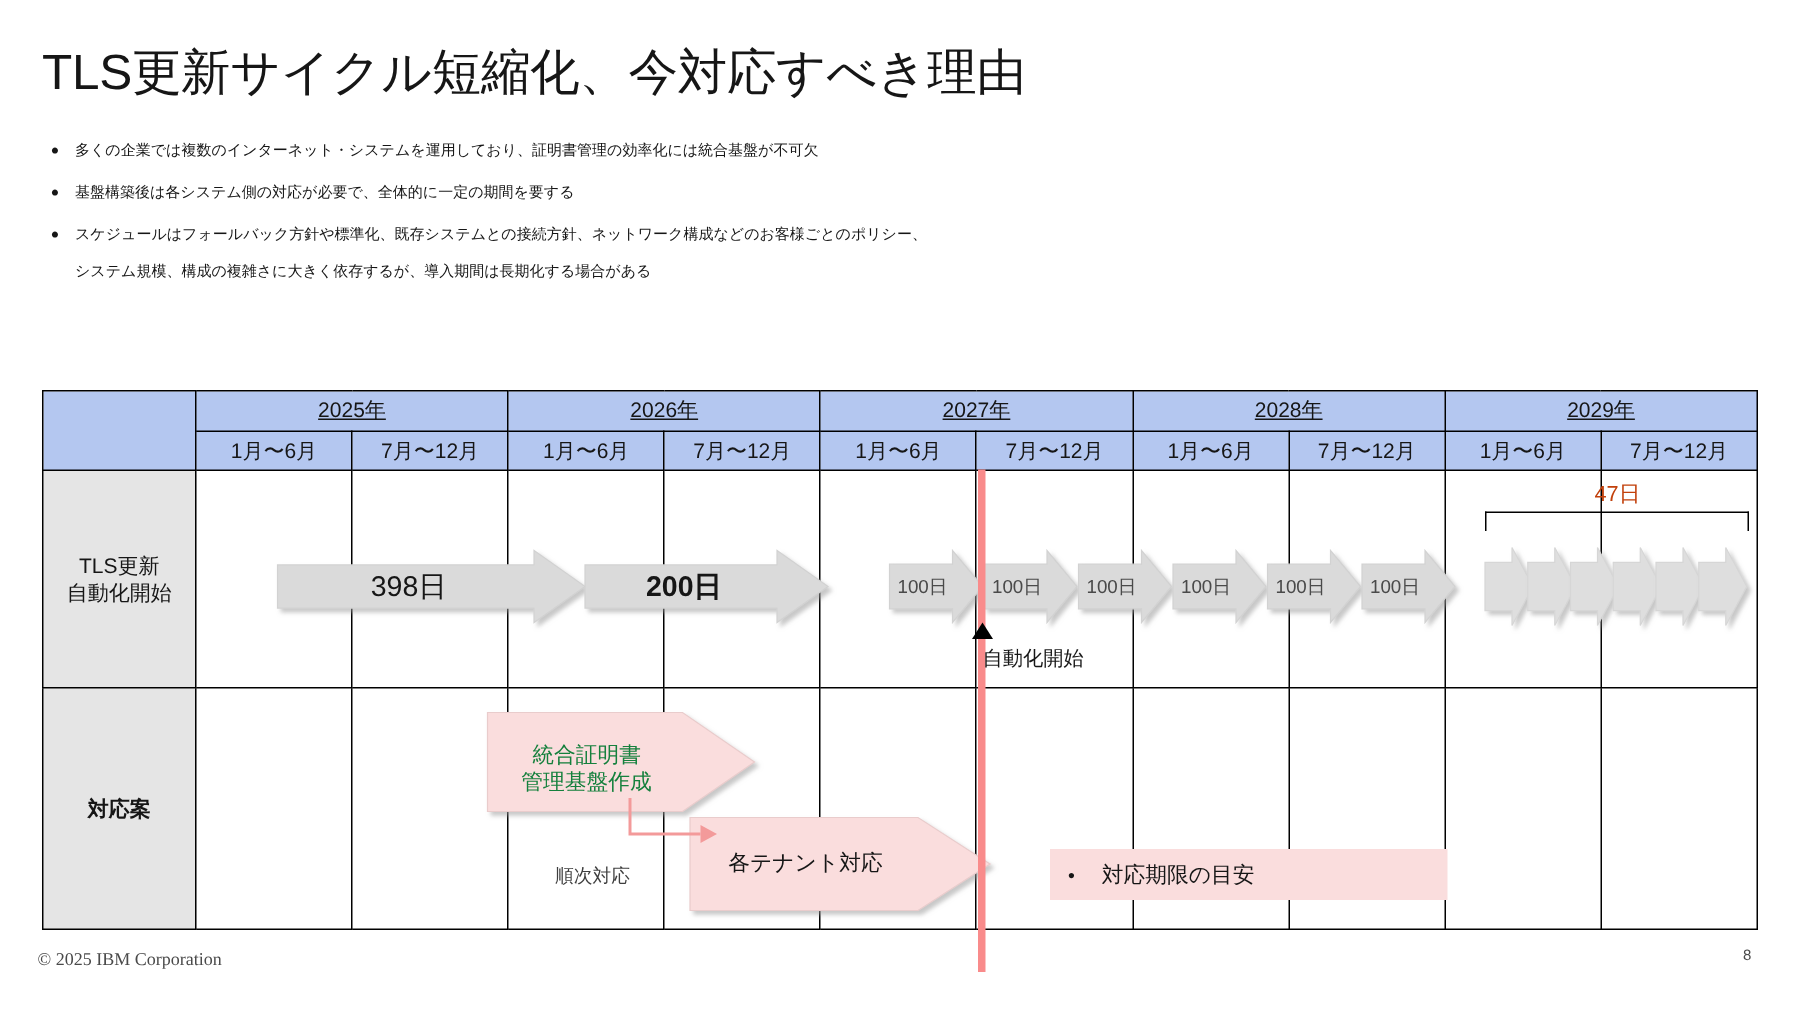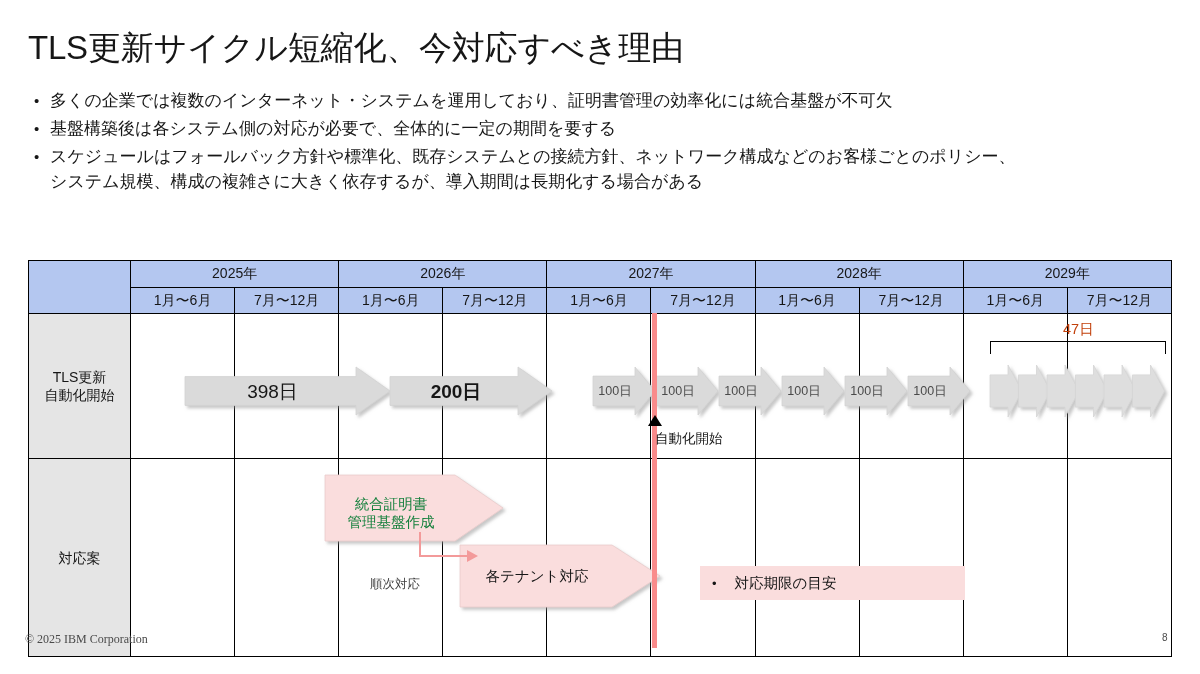--- a/index.html
+++ b/index.html
@@ -21,41 +21,41 @@
     color:#161616; white-space:nowrap;
   }
 
   
   #bullet-list { position:absolute; left:28px; top:88px; width:1150px; }
   .bullet-row { display:flex; align-items:flex-start; margin-bottom:3px; }
   .bullet-dot {
     width:22px; flex:0 0 22px; text-align:left;
     font-size:15px; line-height:25px; color:#161616; padding-left:6px;
   }
-  .bullet-text { font-size:17px; line-height:25px; color:#161616; }
+  .bullet-text { font-size:10px; line-height:25px; color:#161616; }
   .bullet-text .l2 { display:block; }
 
   
   #timeline { position:absolute; left:28px; top:260px; width:1144px; height:365px; }
   #grid-table { border-collapse:collapse; width:1144px; table-layout:fixed; }
   #grid-table td {
     border:1px solid #000000;
     padding:0; margin:0;
     font-size:14px; color:#161616;
     text-align:center; vertical-align:middle;
   }
-  td.hdr { background:#b4c7f0; height:27px; font-size:15px; }
+  td.hdr { background:#b4c7f0; height:27px; font-size:15px;text-decoration:underline; }
   td.hdr-sub { background:#b4c7f0; height:26px; font-size:15px; }
   td.rowlabel {
     background:#e5e5e5; text-align:left; padding-left:9px;
     font-size:14px; line-height:18px;
   }
   td.corner { background:#b4c7f0; }
   td.r1 { height:145px; }
-  td.r2 { height:198px; }
+  td.r2 { height:161px;font-weight:bold; }
 
   
   #overlay { position:absolute; left:0; top:0; width:1200px; height:674px; pointer-events:none; }
 
   .arrow-label {
     position:absolute; pointer-events:none;
     display:flex; align-items:center; justify-content:center;
     text-align:center; color:#161616; white-space:nowrap;
   }
 

